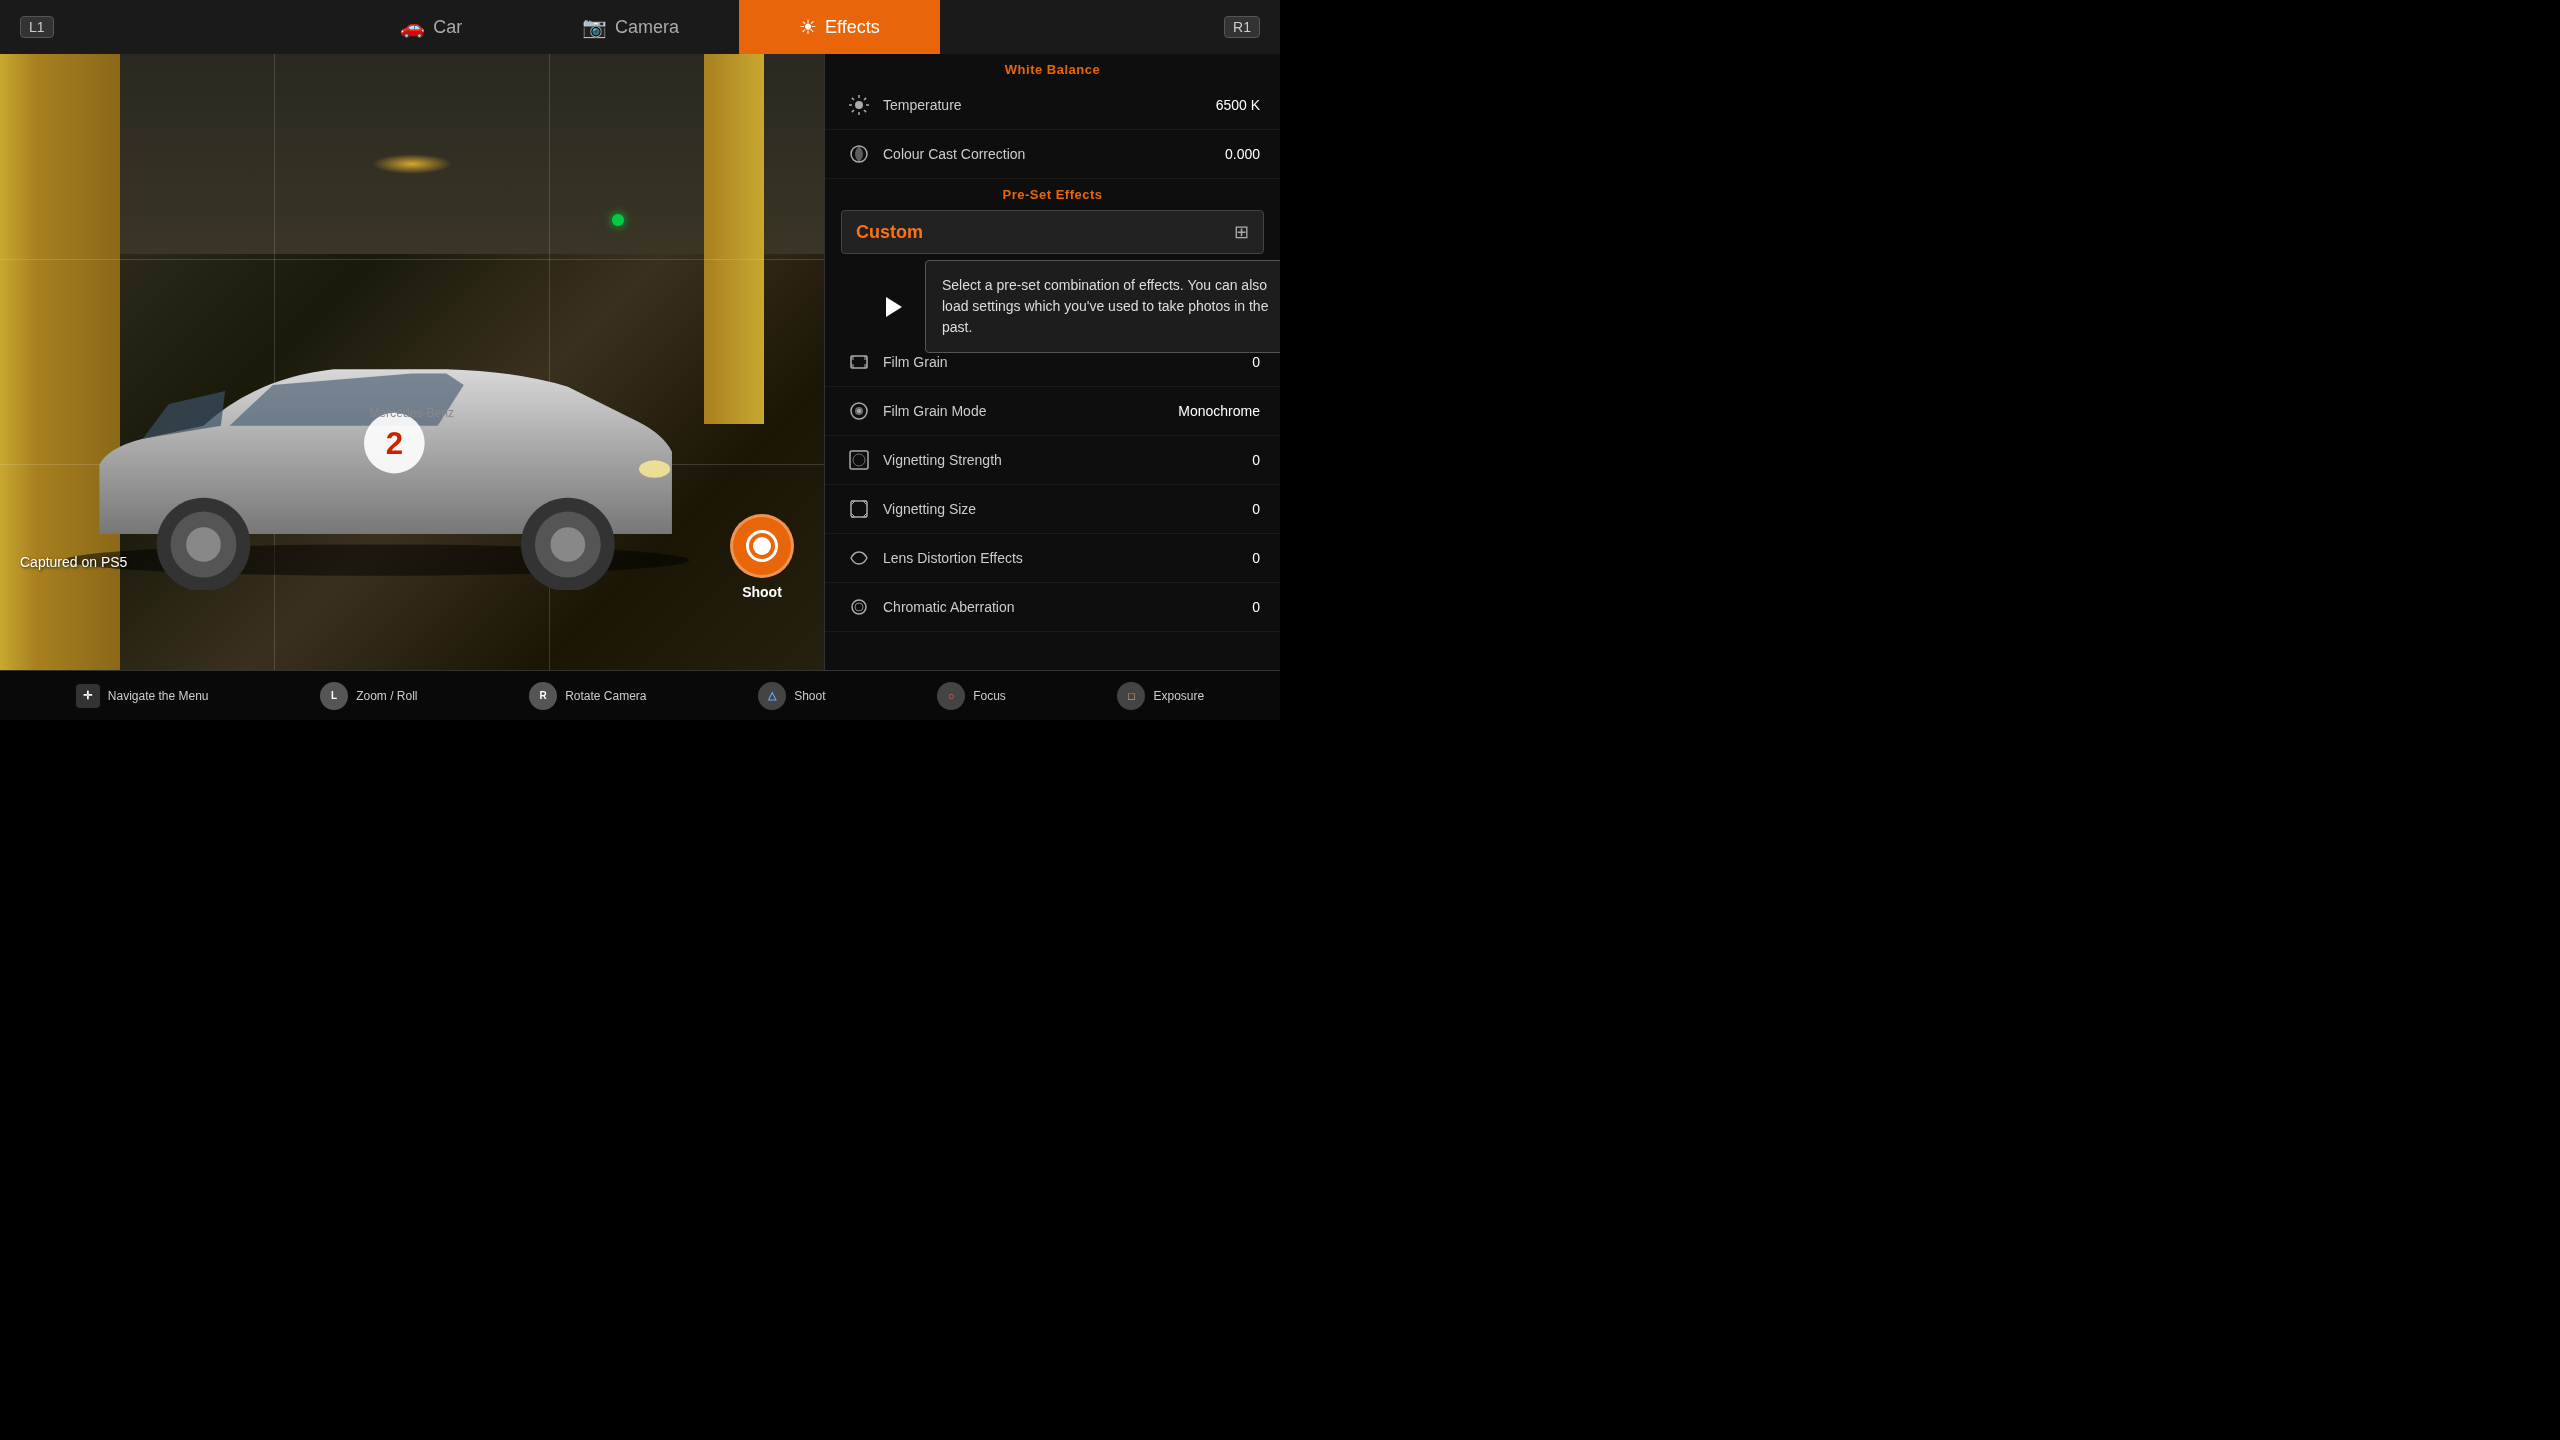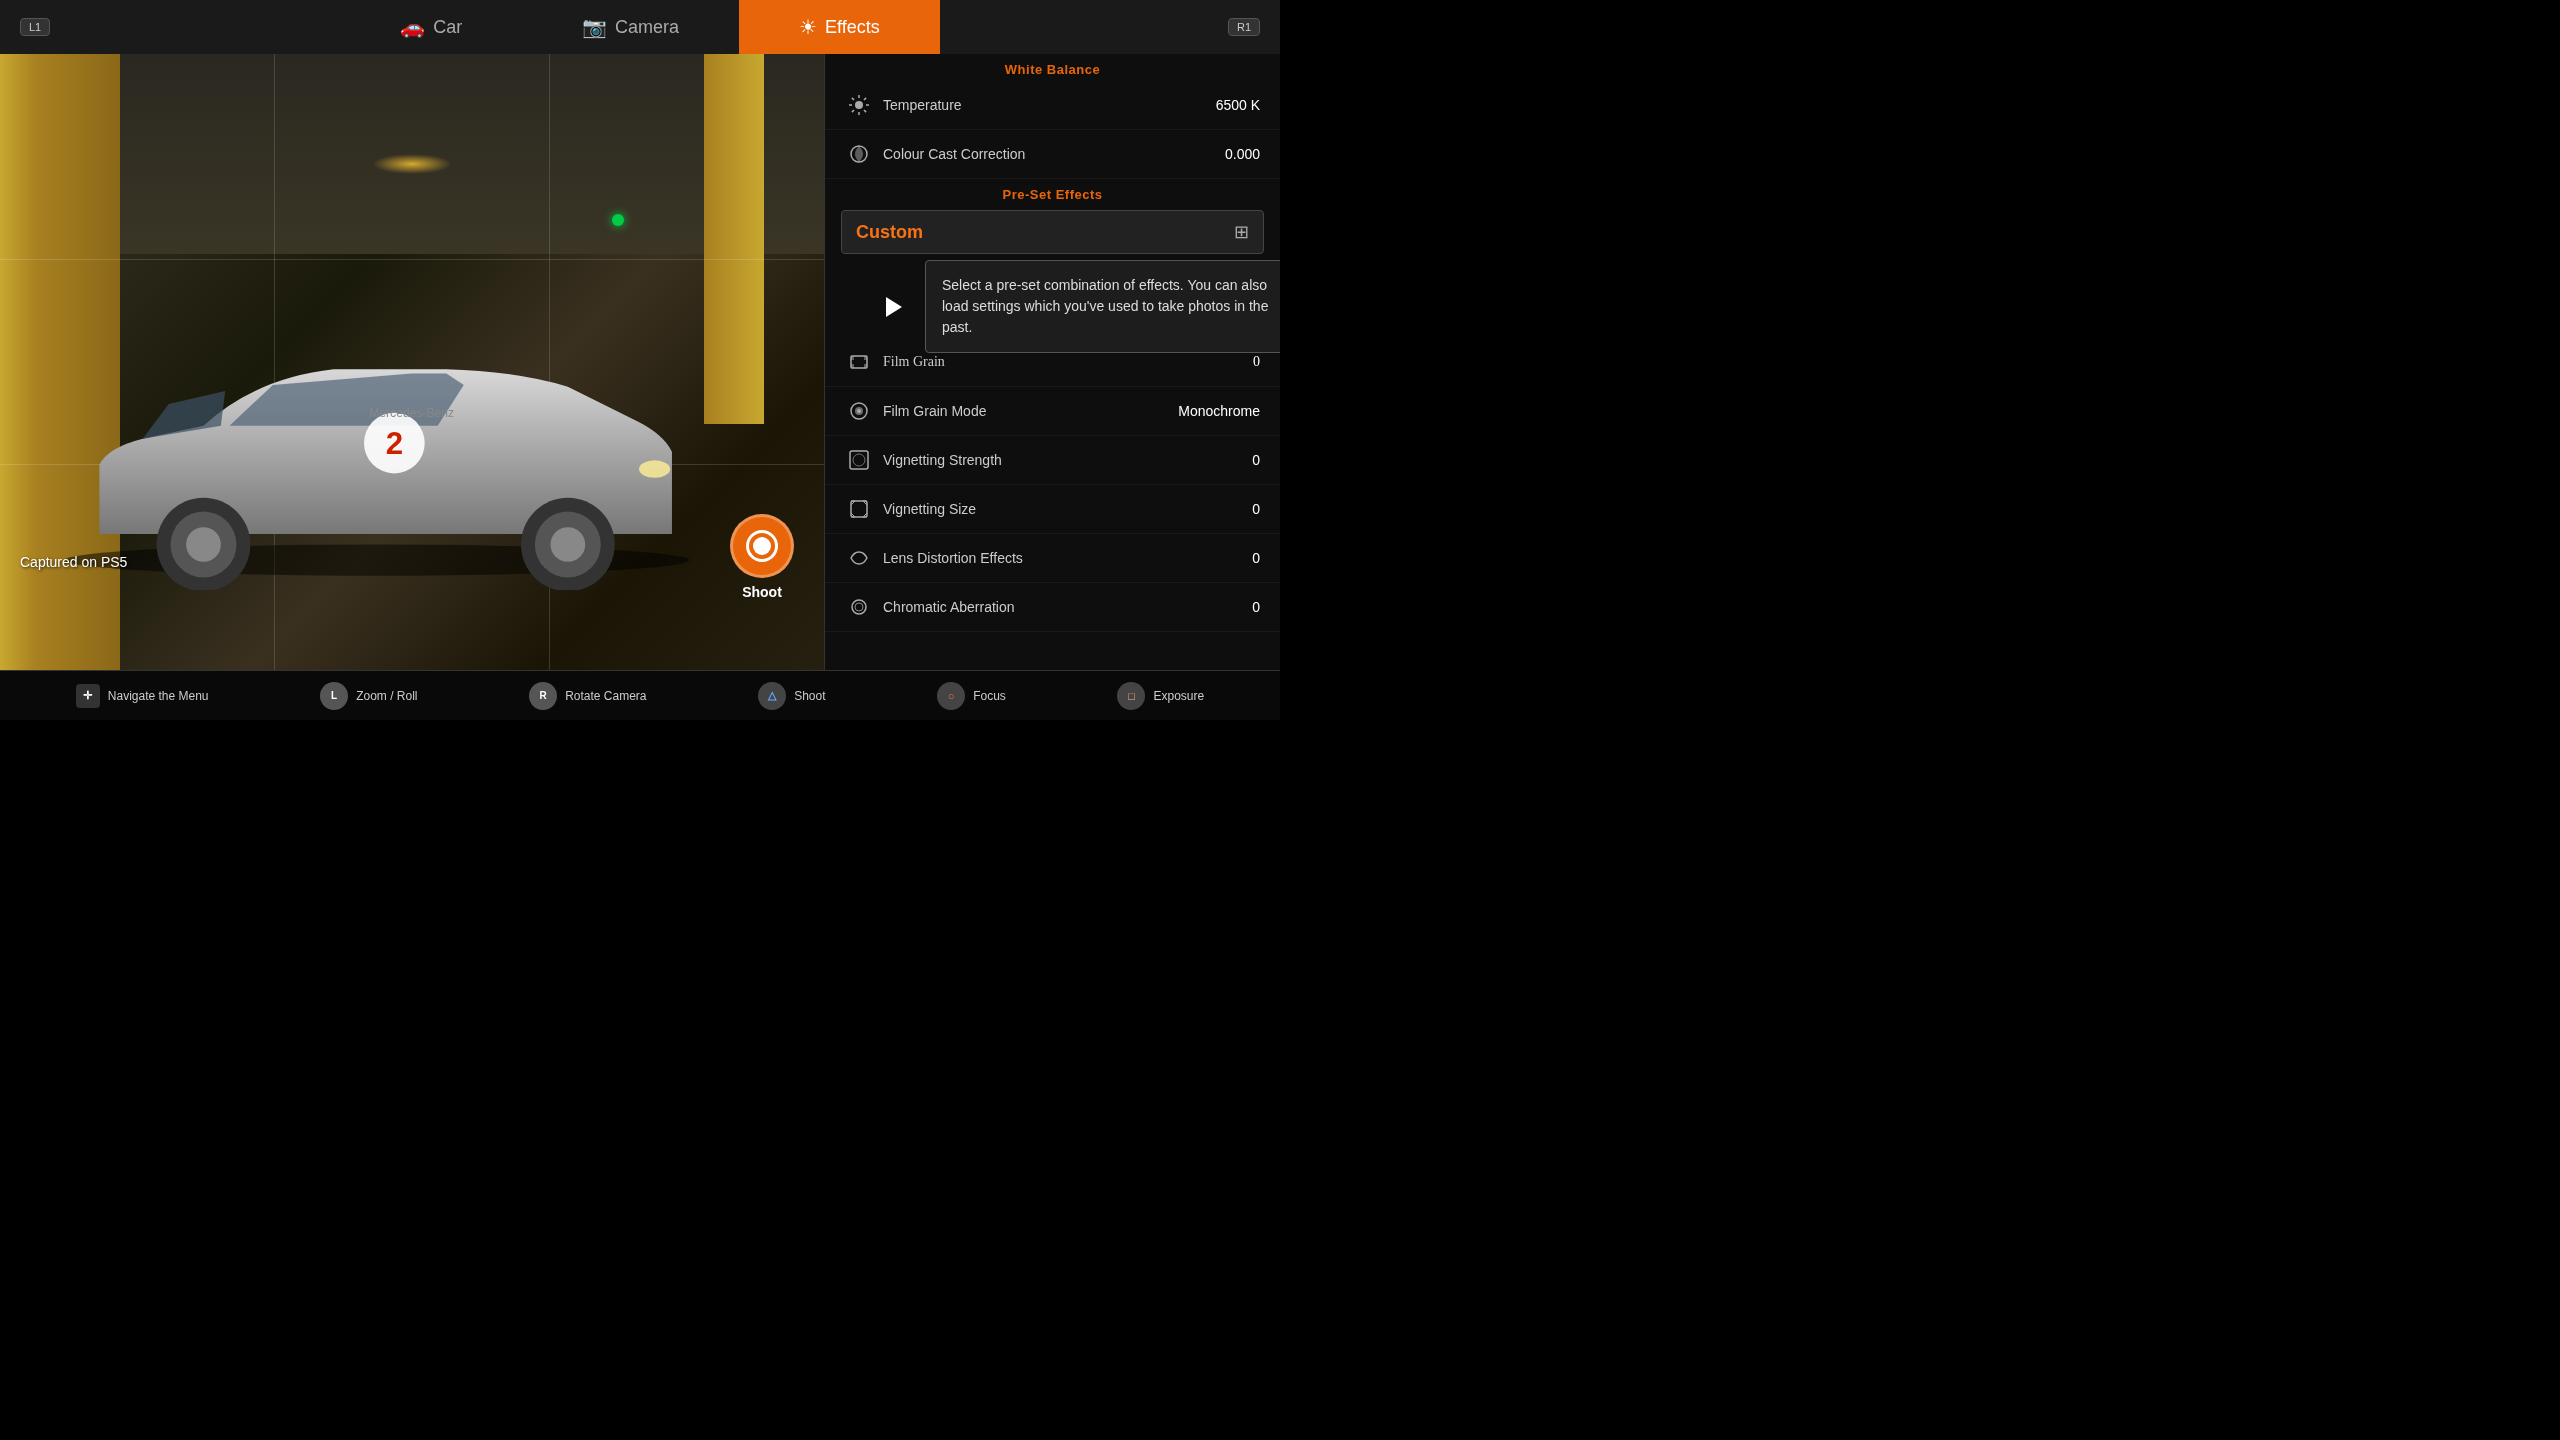--- a/index.html
+++ b/index.html
@@ -61,21 +61,21 @@
     }
 
     .nav-lb, .nav-rb {
       position: absolute;
       top: 50%;
       transform: translateY(-50%);
       background: #333;
       border: 1px solid #555;
       border-radius: 4px;
       padding: 2px 8px;
-      font-size: 11px;
+      font-size: 14px;
       color: #ccc;
     }
 
     .nav-lb { left: 20px; }
     .nav-rb { right: 20px; }
 
     
     .content-area {
       display: flex;
       flex: 1;
@@ -543,21 +543,21 @@
           <span class="preset-name">Custom</span>
           <span class="preset-grid-icon">⊞</span>
         </div>
 
         <div class="tooltip-box">
           <div class="cursor-arrow"></div>
           <span>Select a pre-set combination of effects. You can also load settings which you've used to take photos in the past.</span>
         </div>
       </div>
 
-      <div class="setting-row" style="margin-top: 80px; font-family: Liberation Serif, serif;">
+      <div class="setting-row" style="margin-top: 80px;">
         <div class="setting-icon">
           <svg width="20" height="20" viewBox="0 0 20 20">
               <rect x="2" y="4" width="16" height="12" rx="1" fill="none" stroke="#aaa" stroke-width="1.5"></rect>
               <rect x="2" y="4" width="3" height="4" fill="#aaa" opacity="0.5"></rect>
               <rect x="2" y="12" width="3" height="4" fill="#aaa" opacity="0.5"></rect>
               <rect x="15" y="4" width="3" height="4" fill="#aaa" opacity="0.5"></rect>
               <rect x="15" y="12" width="3" height="4" fill="#aaa" opacity="0.5"></rect>
             </svg>
         </div>
         <span class="setting-name">Film Grain</span>

